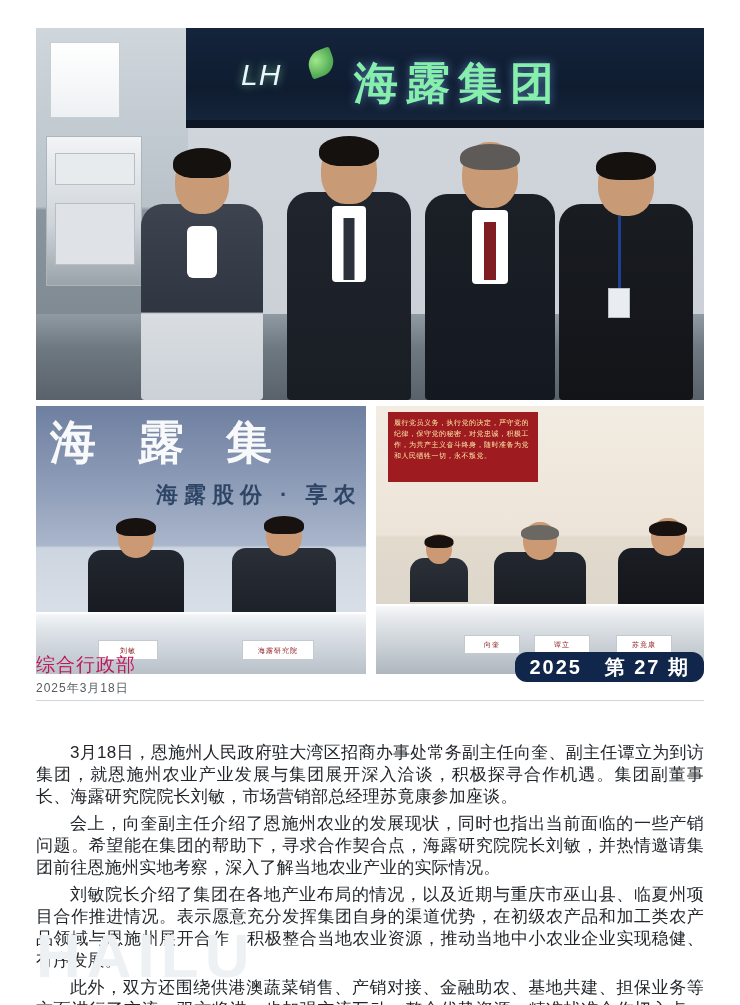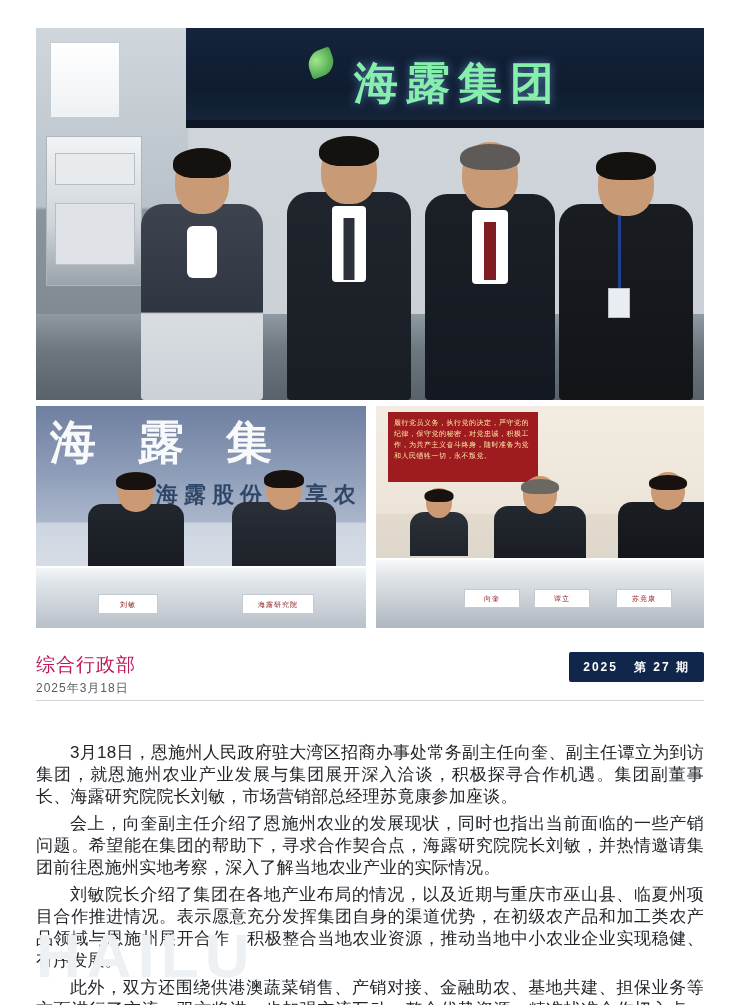--- a/index.html
+++ b/index.html
@@ -173,21 +173,21 @@
   .photo-row {
     position: absolute;
     left: 36px;
     top: 406px;
     width: 668px;
     height: 222px;
   }
   .photo {
     position: absolute;
     top: 0;
-    height: 222px;
+    height: 268px;
     overflow: hidden;
     background: #d7dce1;
   }
   .photo-left { left: 0; width: 330px; }
   .photo-right { left: 340px; width: 328px; }
 
   .pl-wall {
     position: absolute; inset: 0;
     background: linear-gradient(180deg,#6f7fa0 0%, #8e9db8 30%, #aab6cb 52%, #cdd5e0 53%, #e3e8ee 100%);
   }
@@ -294,25 +294,25 @@
     letter-spacing: 1px;
   }
   .issue-badge {
     position: absolute;
     right: 36px;
     top: 652px;
     height: 30px;
     padding: 0 14px;
     background: #10264a;
     color: #ffffff;
-    font-size: 12px;
+    font-size: 20px;
     font-weight: bold;
     letter-spacing: 2px;
     line-height: 30px;
-    border-radius: 2px;
+    border-radius: 12px;
   }
   .hr-line {
     position: absolute;
     left: 36px;
     right: 36px;
     top: 700px;
     height: 1px;
     background: #d2d6da;
   }
   .headline {
@@ -364,20 +364,21 @@
 
 <div class="page">
 
   <div class="hero">
     <div class="hero-room"></div>
     <div class="hero-left-wall"></div>
     <div class="hero-poster"></div>
     <div class="hero-copier"></div>
 
     <div class="hero-band"></div>
+    <div class="hero-logo-mark">LH</div>
     <div class="hero-leaf"></div>
     <div class="hero-logo-text">海露集团</div>
 
     <div class="hero-floor"></div>
 
     <div class="person" style="left:100px;width:132px;height:282px;">
       <div class="p-body" style="width:122px;height:196px;bottom:0;background:linear-gradient(180deg,#3d4450 0%,#2f3641 55%,#d9dde2 56%,#cbd1d7 100%);"></div>
       <div class="p-shirt" style="width:30px;height:52px;bottom:122px;border-radius:6px;"></div>
       <div class="p-head" style="width:54px;height:64px;bottom:186px;"></div>
       <div class="p-hair" style="width:58px;height:30px;bottom:222px;"></div>

